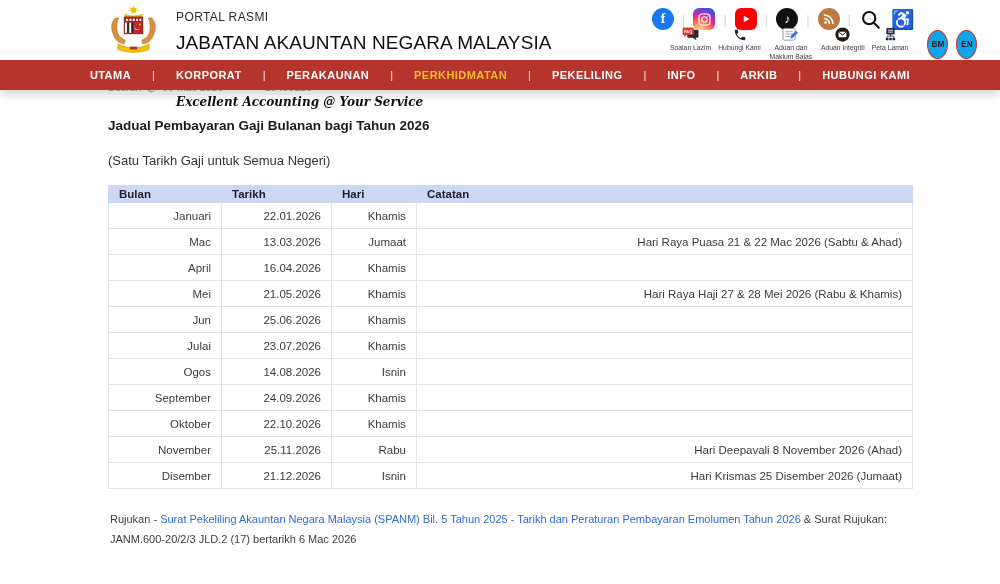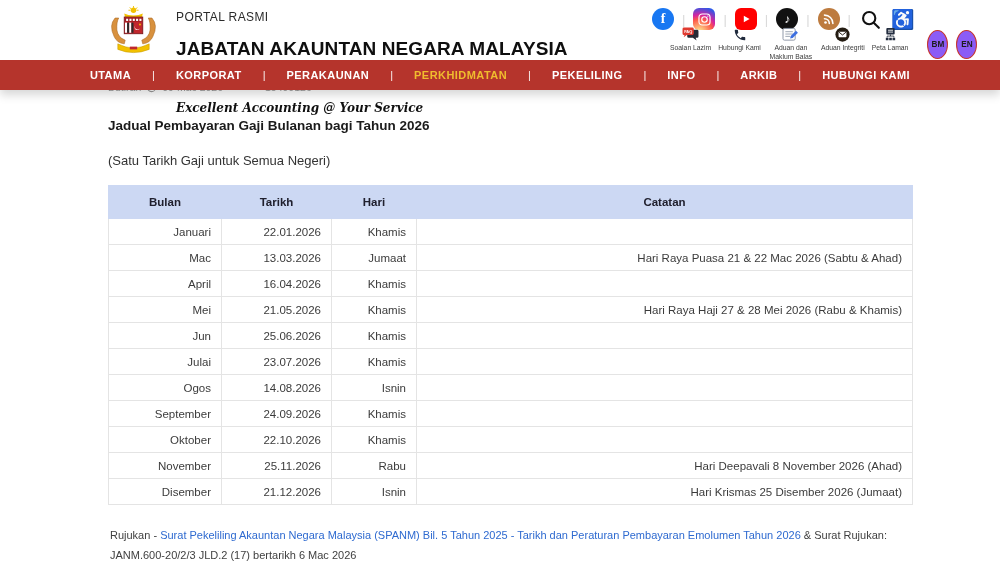--- a/index.html
+++ b/index.html
@@ -10,56 +10,56 @@
   html,body{margin:0;padding:0;}
   body{
     width:1000px;height:584px;background:#fff;position:relative;overflow:hidden;
     font-family:"Liberation Sans", sans-serif;
   }
   
   .site-header{position:relative;height:60px;background:#fff;z-index:3;}
   .logo{position:absolute;left:105px;top:6px;width:57px;height:48px;}
   .brand{position:absolute;left:176px;top:10px;}
   .portal-label{font-size:12px;color:#2b2b2b;letter-spacing:.4px;}
-  .site-title{font-size:19px;font-weight:700;color:#0f0f0f;letter-spacing:.1px;white-space:nowrap;margin-top:14px;}
+  .site-title{font-size:19px;font-weight:400;color:#0f0f0f;letter-spacing:.1px;white-space:nowrap;margin-top:8px;}
   .tagline{font-family:"DejaVu Serif", serif;font-style:italic;font-weight:bold;font-size:12px;color:#101010;margin-top:41px;}
   .social-row{position:absolute;left:652px;top:7px;display:flex;align-items:center;gap:8px;}
   .icon-22{width:22px;height:22px;border-radius:50%;display:flex;align-items:center;justify-content:center;cursor:pointer;flex:0 0 auto;}
   .sep{color:#d9d9d9;font-size:13px;}
   .fb{background:var(--fb-blue);color:#fff;font-weight:bold;font-size:14px;font-family:"Liberation Serif",serif;}
   .ig{border-radius:6px;background:radial-gradient(circle at 30% 110%, #fdf497 0%, #fd5949 45%, #d6249f 60%, #285AEB 90%);}
   .yt{border-radius:6px;background:var(--yt-red);}
   .tt{background:var(--tt-black);color:#fff;font-size:12px;}
   .rss{background:var(--rss-bronze);}
   .tool-btn{width:24px;height:24px;display:flex;align-items:center;justify-content:center;cursor:pointer;}
   .access{font-size:19px;color:#111;line-height:1;}
   .quick-row{position:absolute;left:670px;top:27px;display:flex;align-items:flex-start;gap:7px;}
   .quick-link{max-width:46px;display:flex;flex-direction:column;align-items:center;gap:2px;cursor:pointer;}
   .q-icon{height:15px;display:flex;align-items:center;justify-content:center;}
   .q-label{font-size:6.8px;color:#3c3c3c;text-align:center;line-height:1.3;}
   .lang-wrap{display:flex;gap:8px;margin-left:12px;margin-top:3px;}
   .lang-btn{width:21px;height:29px;border-radius:50%;border:1.6px solid #c8362c;color:#1d1d1d;
-    font-size:8.2px;font-weight:bold;display:flex;align-items:center;justify-content:center;background:#8b5cf6;cursor:pointer;}
+    font-size:8.2px;font-weight:bold;display:flex;align-items:center;justify-content:center;background:#0ea5e9;cursor:pointer;}
   
   .main-nav{position:relative;height:30px;background:var(--nav-red);display:flex;align-items:center;justify-content:center;
     z-index:2;box-shadow:0 5px 9px rgba(0,0,0,.16);}
   .nav-item{color:#fff;font-size:11px;font-weight:bold;letter-spacing:.45px;padding:0 21px;cursor:pointer;white-space:nowrap;}
   .nav-item.active{color:var(--nav-active);}
   .nav-sep{color:rgba(255,255,255,.92);font-size:11px;}
   
   .meta-line{position:absolute;top:81px;left:108px;z-index:1;display:flex;align-items:center;gap:5px;
     font-size:10.5px;color:#9b9b9b;}
   .meta-gap{width:14px;}
   
   main{position:relative;z-index:0;padding:0 87px 0 108px;}
   .page-title{margin:28px 0 0;font-size:13.5px;font-weight:bold;color:#1b1b1b;}
   .page-subtitle{margin:20px 0 0;font-size:13px;color:#333;}
   table{border-collapse:collapse;width:805px;margin-top:17px;table-layout:fixed;}
-  thead th{background:var(--thead-bg);font-size:11.5px;font-weight:bold;color:#20202e;text-align:center;
-    padding:10px 10px;border:1px solid var(--thead-bg);}
+  thead th{background:var(--thead-bg);font-size:11.5px;font-weight:bold;color:#20202e;text-align:left;
+    padding:2px 10px;border:1px solid var(--thead-bg);}
   tbody td{font-size:11.5px;color:#3b3b3b;padding:6.5px 10px;border:1px solid #e4e4e4;background:#fff;
     overflow:hidden;white-space:nowrap;text-align:right;}
   .reference{font-size:11px;color:#3f3f3f;line-height:1.85;margin:20px 0 0;max-width:812px;padding-left:2px;}
   .reference a{color:var(--link-blue);text-decoration:none;cursor:pointer;}
 </style>
 </head>
 <body>
 
 <header class="site-header">
   <div class="logo">

